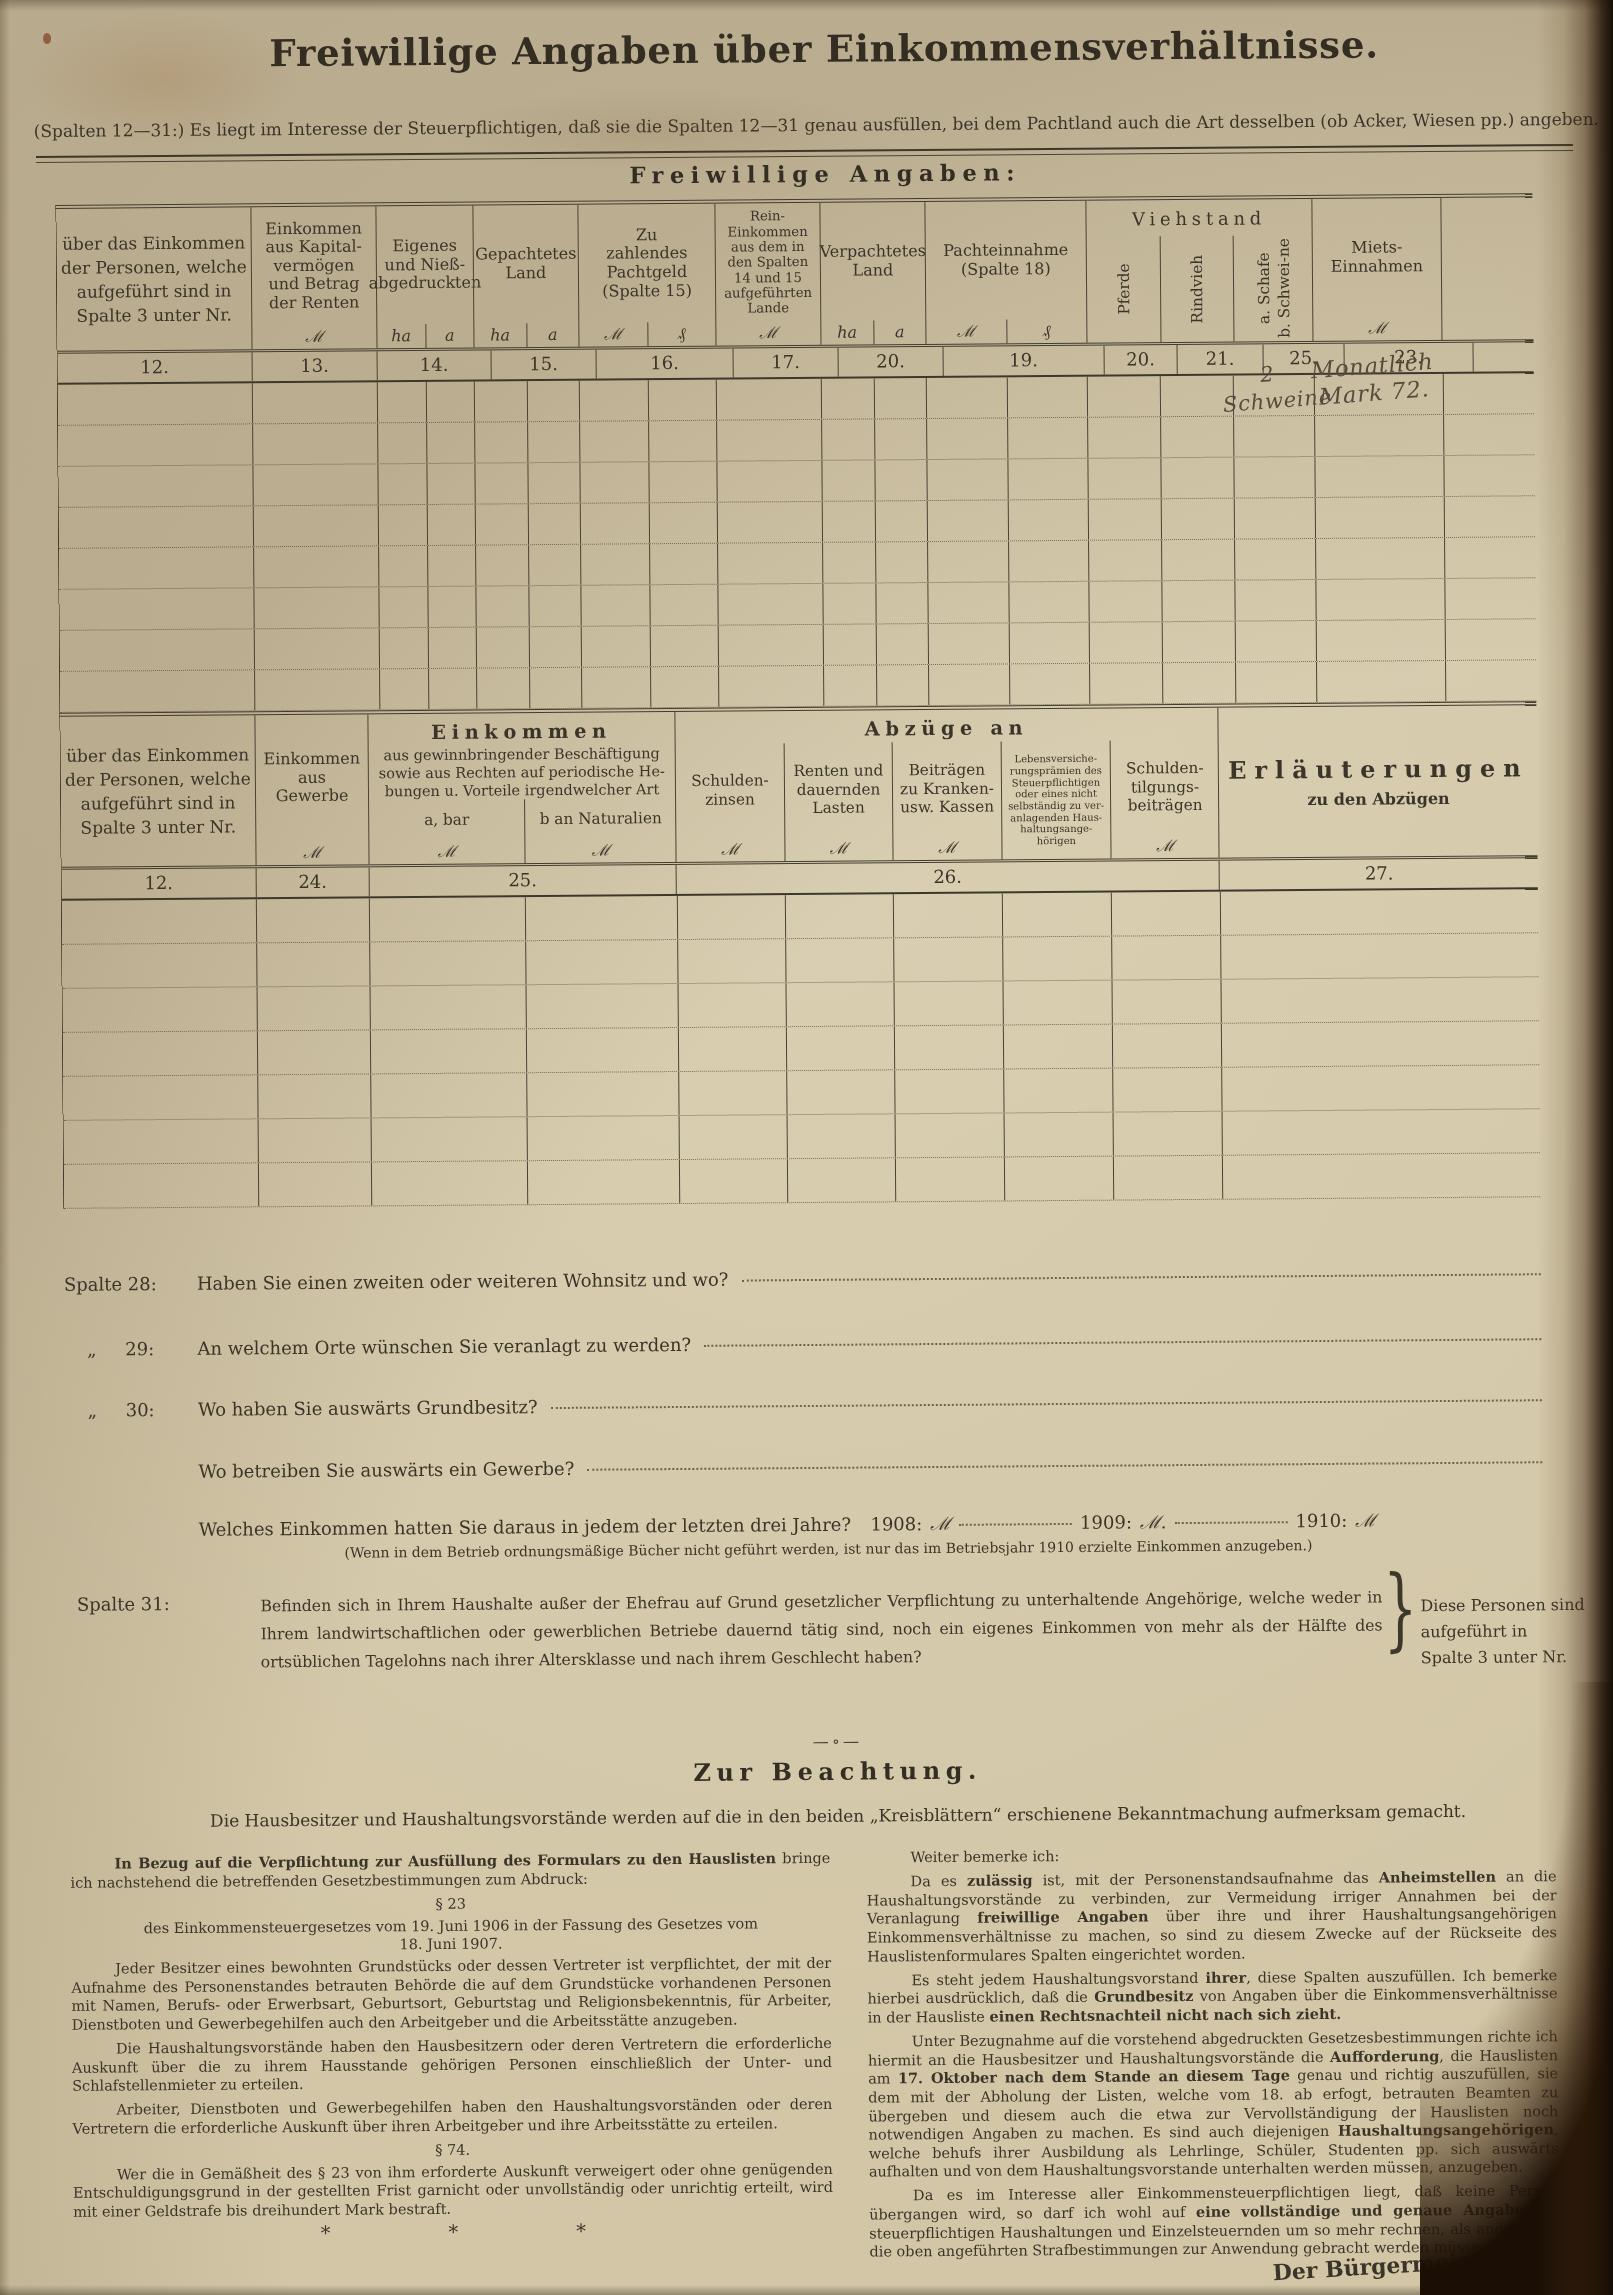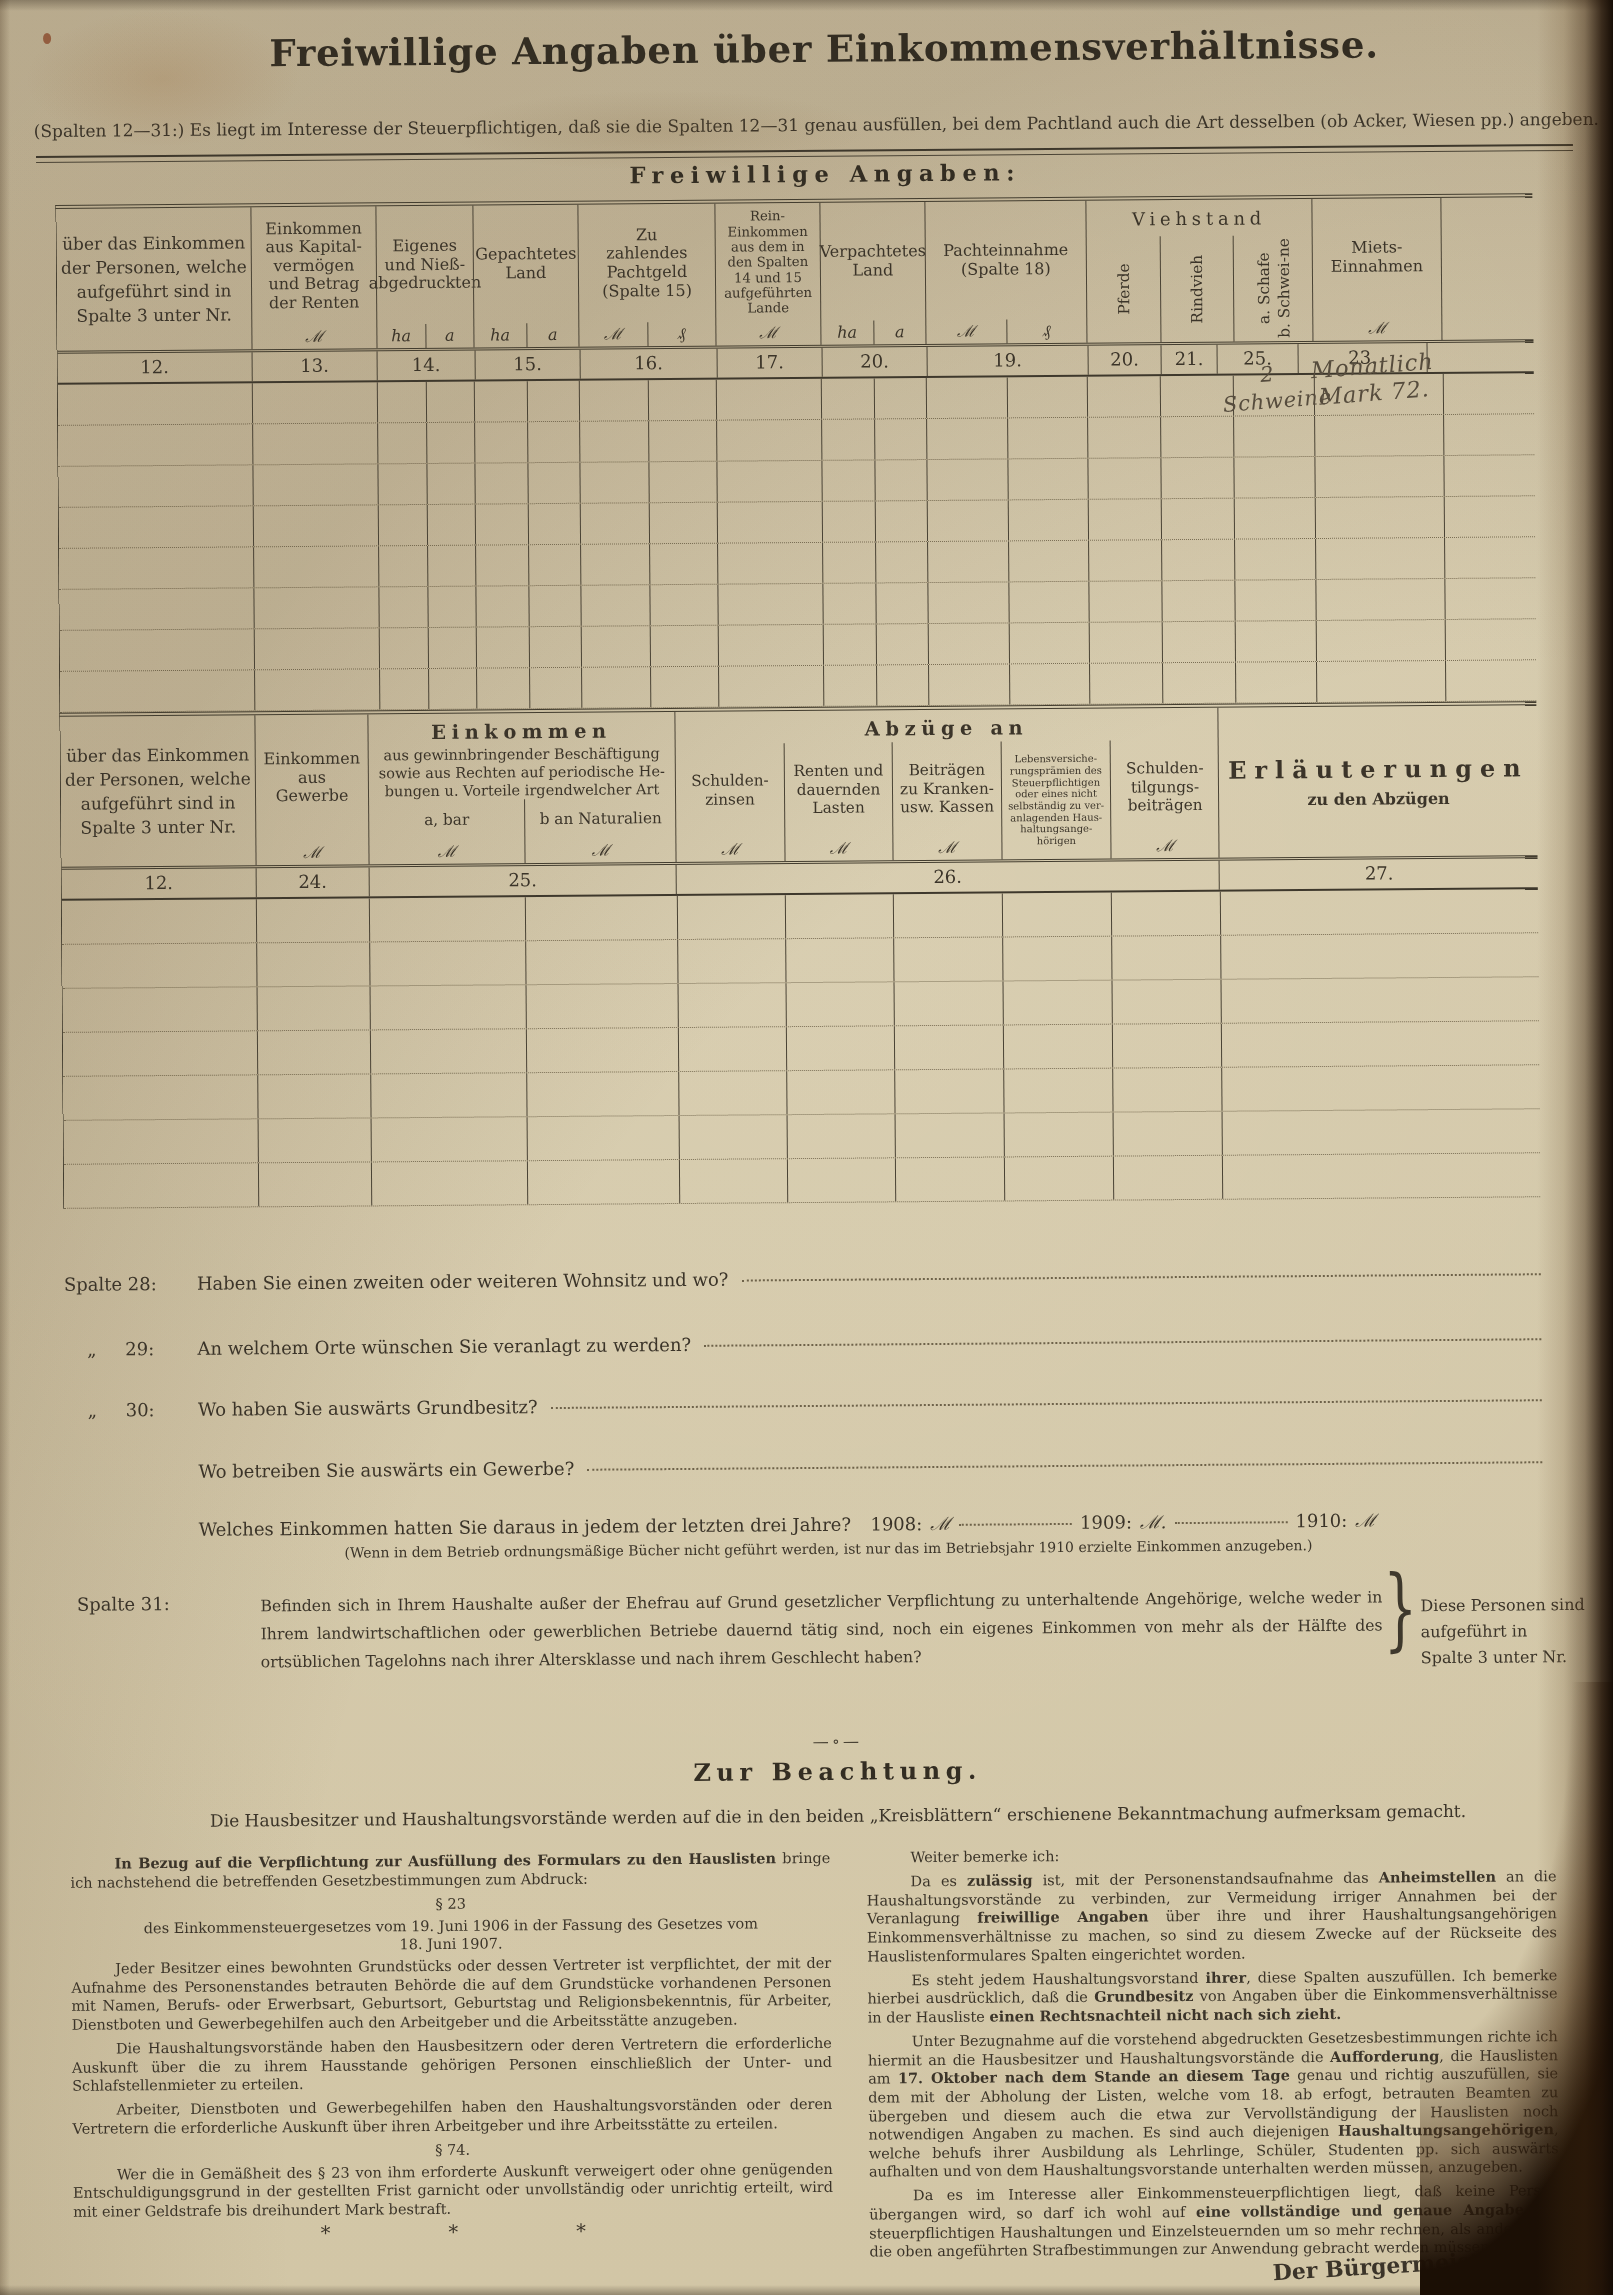--- a/index.html
+++ b/index.html
@@ -198,28 +198,28 @@
 Einnahmen</div>
           <div class="units">
               <span>ℳ</span>
             </div>
         </div>
         <div class="hc" style="width:93px"></div>
       </div>
       <div class="tnums">
         <div class="ncell" style="width:194px">12.</div>
         <div class="ncell" style="width:125px">13.</div>
-        <div class="ncell" style="width:98px">14.</div>
+        <div class="ncell" style="width:114px">14.</div>
         <div class="ncell" style="width:105px">15.</div>
         <div class="ncell" style="width:137px">16.</div>
         <div class="ncell" style="width:105px">17.</div>
         <div class="ncell" style="width:105px">20.</div>
         <div class="ncell" style="width:161px">19.</div>
         <div class="ncell" style="width:73px">20.</div>
-        <div class="ncell" style="width:56px">21.</div>
+        <div class="ncell" style="width:86px">21.</div>
         <div class="ncell" style="width:81px">25.</div>
         <div class="ncell" style="width:129px">23.</div>
         <div class="ncell" style="width:93px"></div>
       </div>
       <div id="t1body">
           <div class="brow" style="height: 41px;">
             <div class="bcell" style="width: 194px;"></div>
             <div class="bcell" style="width: 125px;"></div>
             <div class="bcell" style="width: 97px;">
               <div class="mid"></div>

